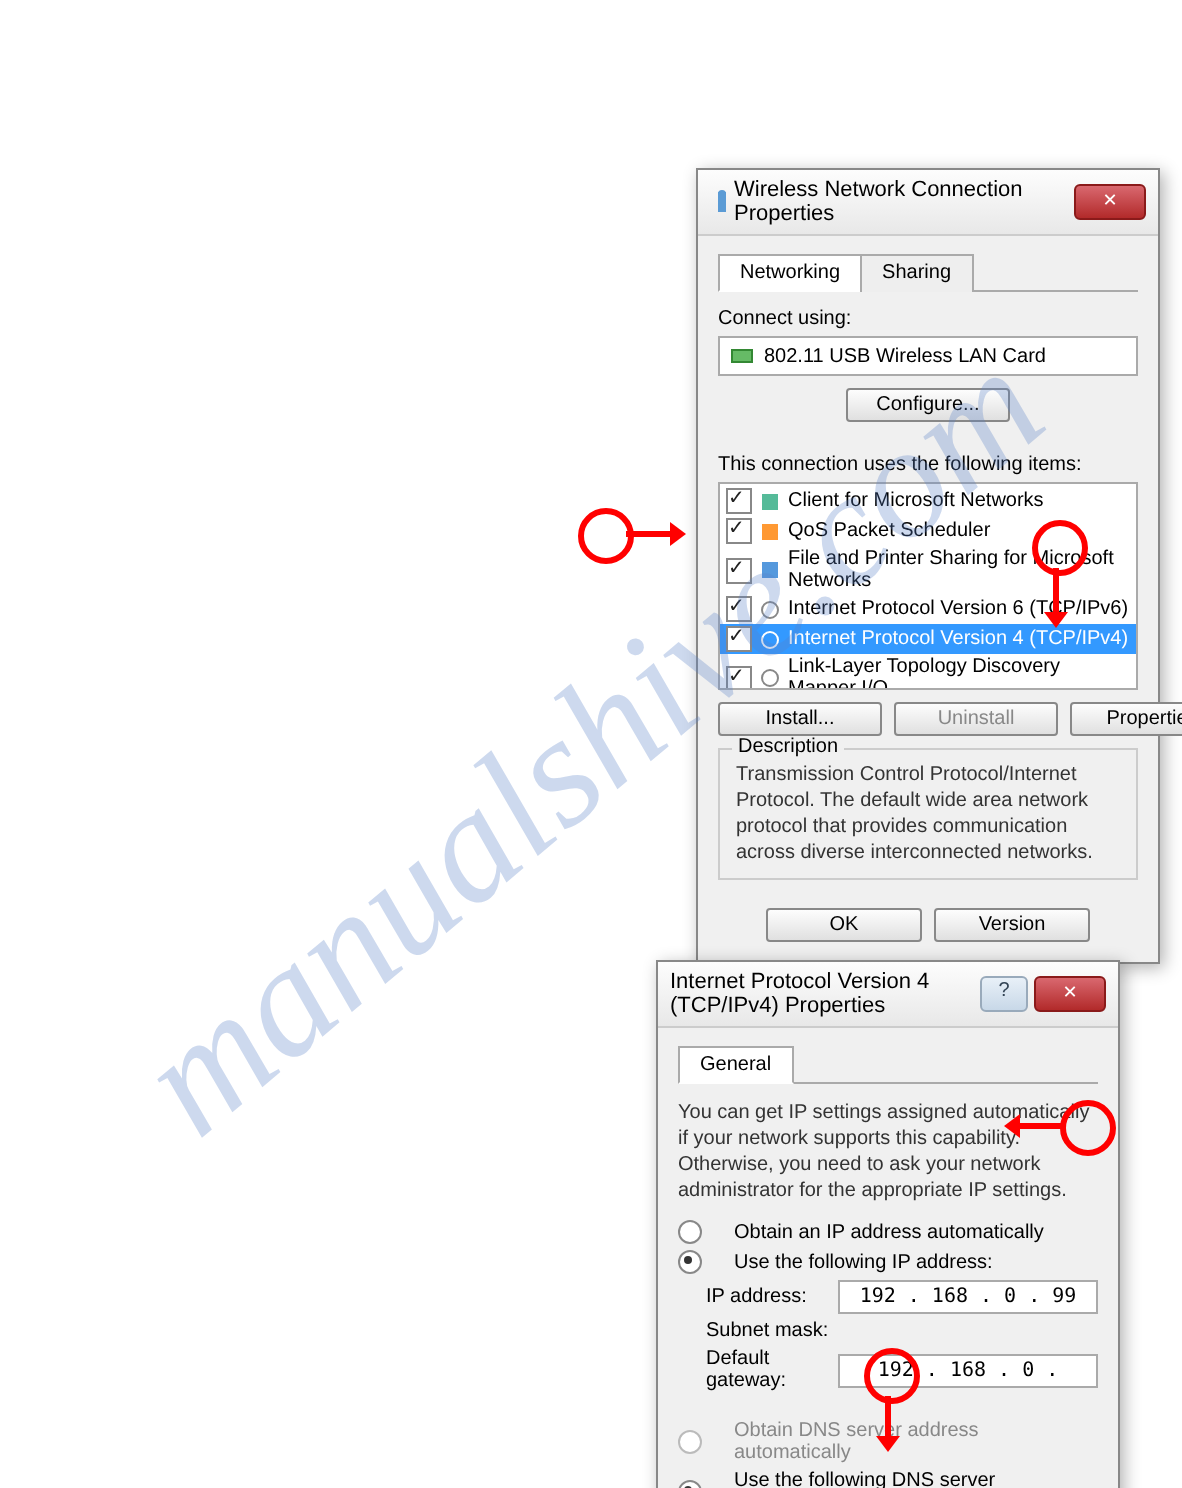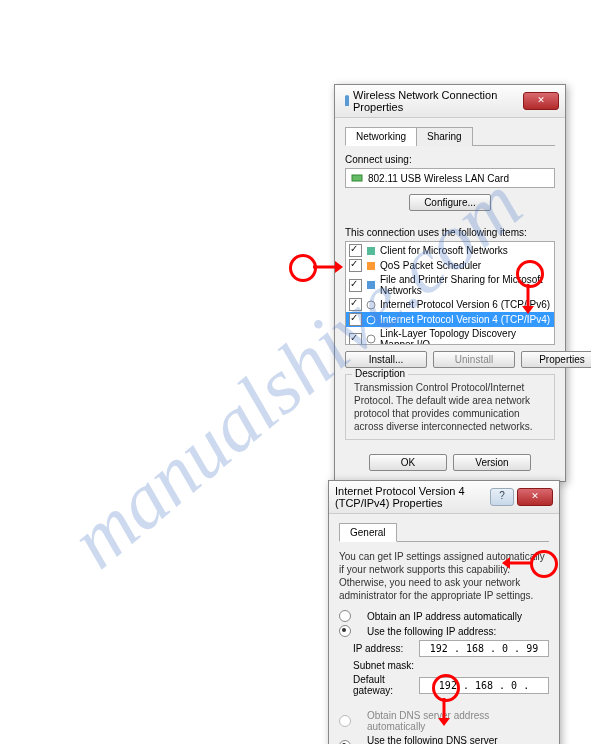--- a/index.html
+++ b/index.html
@@ -37,21 +37,21 @@
 .callout-circle{width:22px;height:22px;border:3px solid red;border-radius:50%;position:absolute}
 .callout-arrow{position:absolute}
 svg{display:block}
 .dim{color:#888}
 </style>
 </head>
 <body>
 
 <div class="watermark">manualshive.com</div>
 
-<div class="dialog" style="left:334px;top:84px;width:230px">
+<div class="dialog" style="left:348px;top:84px;width:230px">
   <div class="titlebar">
     <span class="miniicon">
       <svg width="12" height="12">
           <rect x="4" y="1" width="4" height="10" fill="#5b9bd5"></rect>
           <circle cx="6" cy="2" r="2" fill="#5b9bd5"></circle>
         </svg>
     </span>
     <span class="titlebar-text">Wireless Network Connection Properties</span>
     <div class="close-btn">✕</div>
   </div>

